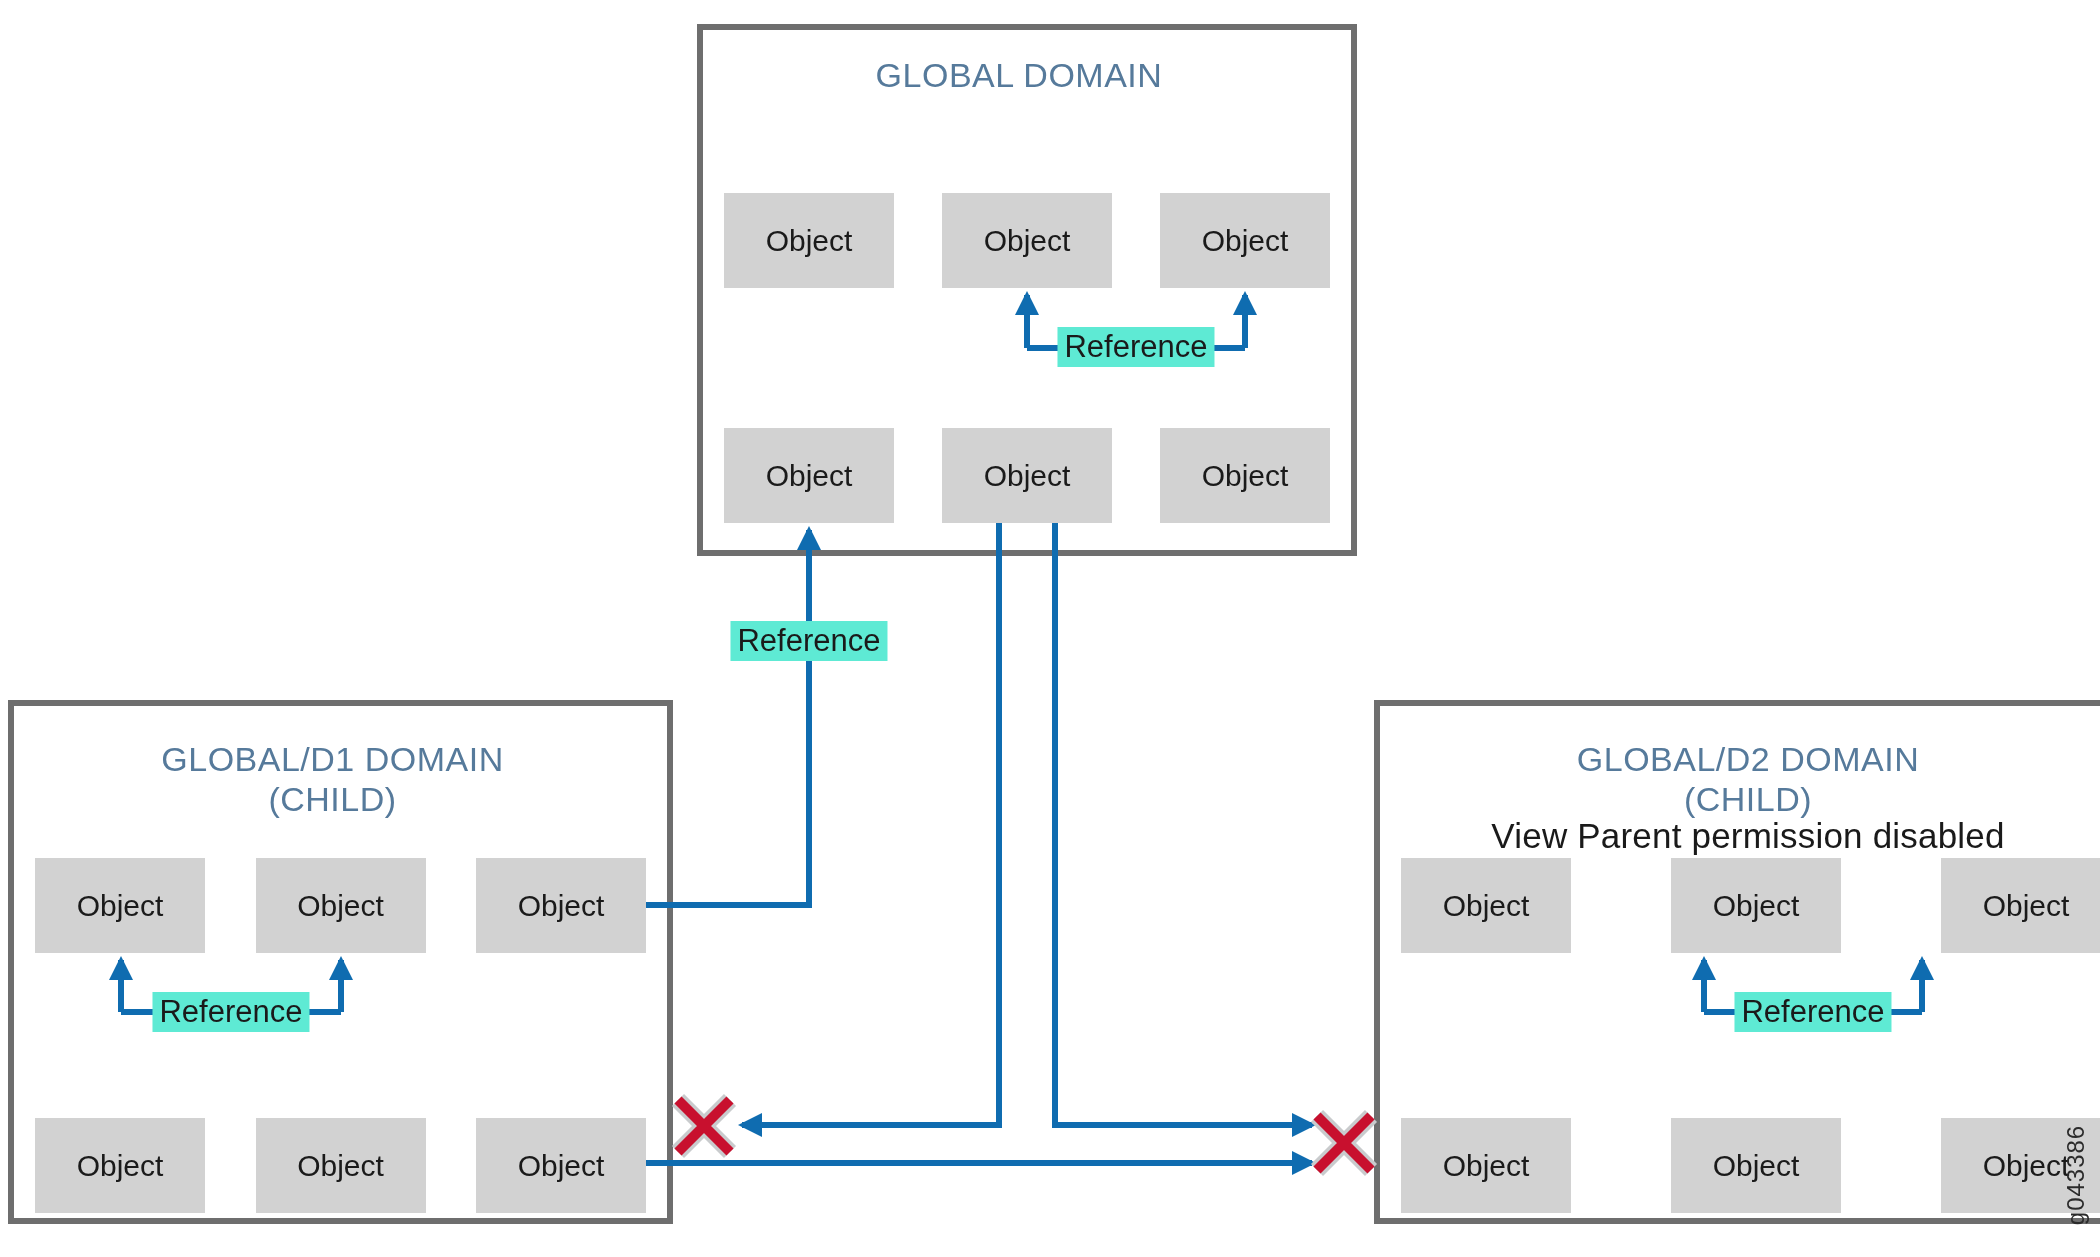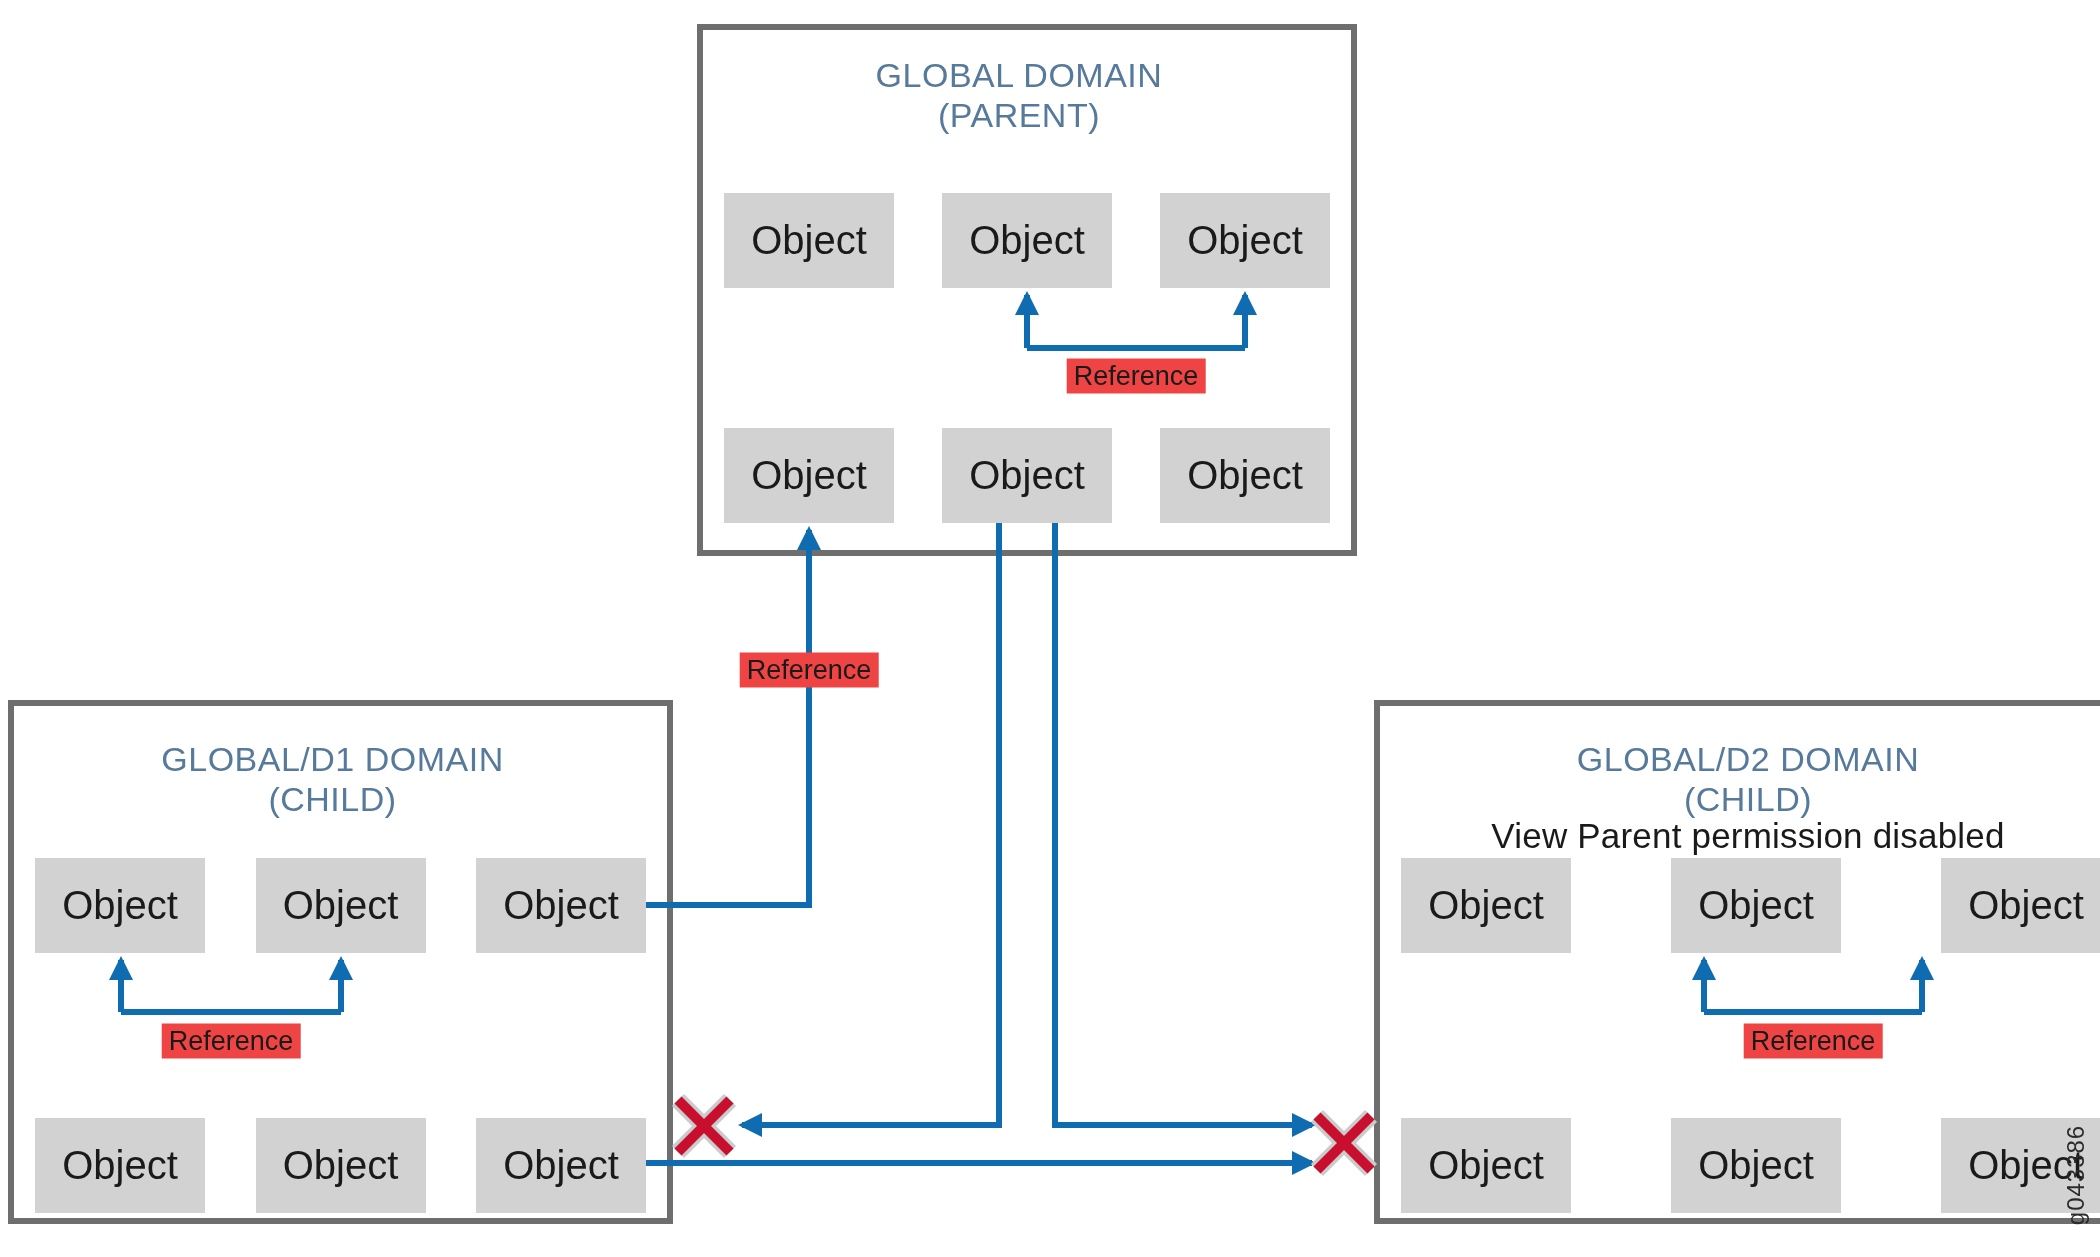--- a/index.html
+++ b/index.html
@@ -39,35 +39,34 @@
     display:flex;justify-content:space-between;
   }
   #parent-box .row1{top:163px;}
   #parent-box .row2{top:398px;}
   #d1-box .row1,#d2-box .row1{top:152px;}
   #d1-box .row2,#d2-box .row2{top:412px;}
   .obj{
     width:170px;height:95px;
     background:#d2d2d2;
     display:flex;align-items:center;justify-content:center;
-    color:#1a1a1a;font-size:40px;
+    color:#1a1a1a;font-size:30px;
   }
   svg.connectors{
     position:absolute;left:0;top:0;z-index:2;
     pointer-events:none;
   }
   .ref-label{
     position:absolute;z-index:3;
     transform:translate(-50%,-50%);
-    background:#ef4444;
+    background:#5eead4;
     color:#1a1a1a;
-    font-size:27px;
+    font-size:31px;
     padding:2px 7px;
     white-space:nowrap;
-    margin-top:29px;
   }
   .figure-id{
     position:absolute;z-index:1;
     left:2076px;top:1175px;
     transform:translate(-50%,-50%) rotate(-90deg);
     color:#2b2b2b;font-size:24px;letter-spacing:1px;
     white-space:nowrap;
   }
 </style>
 </head>
@@ -123,21 +122,20 @@
 
     <g>
       <path d="M1317,1116 L1371,1170 M1317,1170 L1371,1116" stroke="#c9cbcd" stroke-width="17" fill="none"></path>
       <path d="M1317,1116 L1371,1170 M1317,1170 L1371,1116" stroke="#c8102e" stroke-width="10" fill="none"></path>
     </g>
   </svg>
 
   <div class="domain-box" id="parent-box">
     <div class="domain-title">
       <div>GLOBAL DOMAIN</div>
-      <div>(PARENT)</div>
     </div>
     <div class="obj-row row1">
       <div class="obj">Object</div>
       <div class="obj">Object</div>
       <div class="obj">Object</div>
     </div>
     <div class="obj-row row2">
       <div class="obj">Object</div>
       <div class="obj">Object</div>
       <div class="obj">Object</div>

